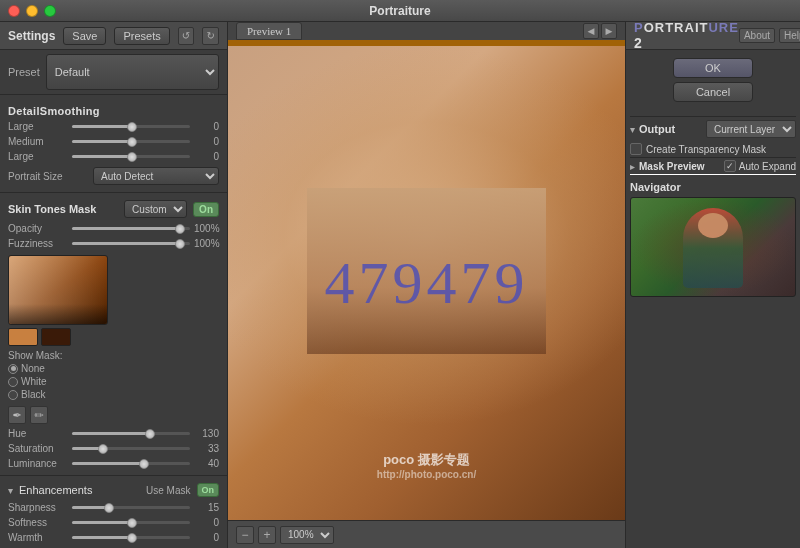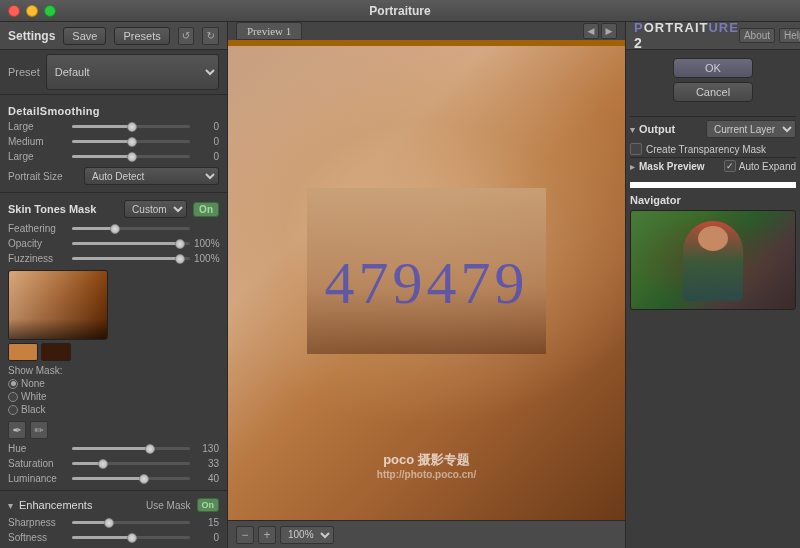--- a/index.html
+++ b/index.html
@@ -162,20 +162,21 @@
     .portrait-size-label { font-size: 10px; color: #aaa; width: 70px; }
     .portrait-size-select {
       flex: 1;
       background: linear-gradient(to bottom, #555, #444);
       border: 1px solid #2a2a2a;
       color: #ccc;
       font-size: 10px;
       padding: 1px 3px;
       border-radius: 3px;
       height: 18px;
+      margin-left: 9px;
     }
     .divider { height: 1px; background: #2a2a2a; margin: 4px 0; }
     .skin-tones-header {
       display: flex;
       align-items: center;
       padding: 3px 8px;
       gap: 6px;
     }
     .skin-tones-title { font-size: 11px; font-weight: 700; color: #ddd; flex: 1; }
     .custom-select {
@@ -547,23 +548,22 @@
       width: 12px; height: 12px;
       background: #444;
       border: 1px solid #666;
       border-radius: 2px;
       cursor: pointer;
       display: flex; align-items: center; justify-content: center;
       font-size: 9px; color: #ccc;
     }
     .auto-expand-label { font-size: 10px; color: #ccc; }
     .navigator-section {
-      border-top: 6px solid #ffffff;
+      border-top: 1px solid #ffffff;
       padding-top: 4px;
-      margin-top: 8px;
     }
     .navigator-label { font-size: 11px; font-weight: 600; color: #ddd; padding: 2px 0 4px 0; }
     .navigator-thumb {
       width: 100%;
       height: 100px;
       background: linear-gradient(135deg, #4a7a3a 0%, #3a6a2a 30%, #2a5a2a 50%, #4a3a3a 70%, #3a2a2a 100%);
       border-radius: 3px;
       border: 1px solid #222;
       position: relative;
       overflow: hidden;
@@ -667,28 +667,20 @@
       <div class="divider"></div>
 
       <div class="skin-tones-header">
         <span class="skin-tones-title">Skin Tones Mask</span>
         <select class="custom-select">
           <option>Custom</option>
         </select>
         <span class="on-badge">On</span>
       </div>
 
-      <div class="slider-row">
-        <span class="slider-label">Feathering</span>
-        <div class="slider-track">
-          <div class="slider-fill" style="width:35%"></div>
-          <div class="slider-thumb" style="left:32%"></div>
-        </div>
-        <span class="slider-value"></span>
-      </div>
 
       <div class="slider-row">
         <span class="slider-label">Opacity</span>
         <div class="slider-track">
           <div class="slider-fill" style="width:90%"></div>
           <div class="slider-thumb" style="left:87%"></div>
         </div>
         <span class="slider-value">100%</span>
       </div>
 

